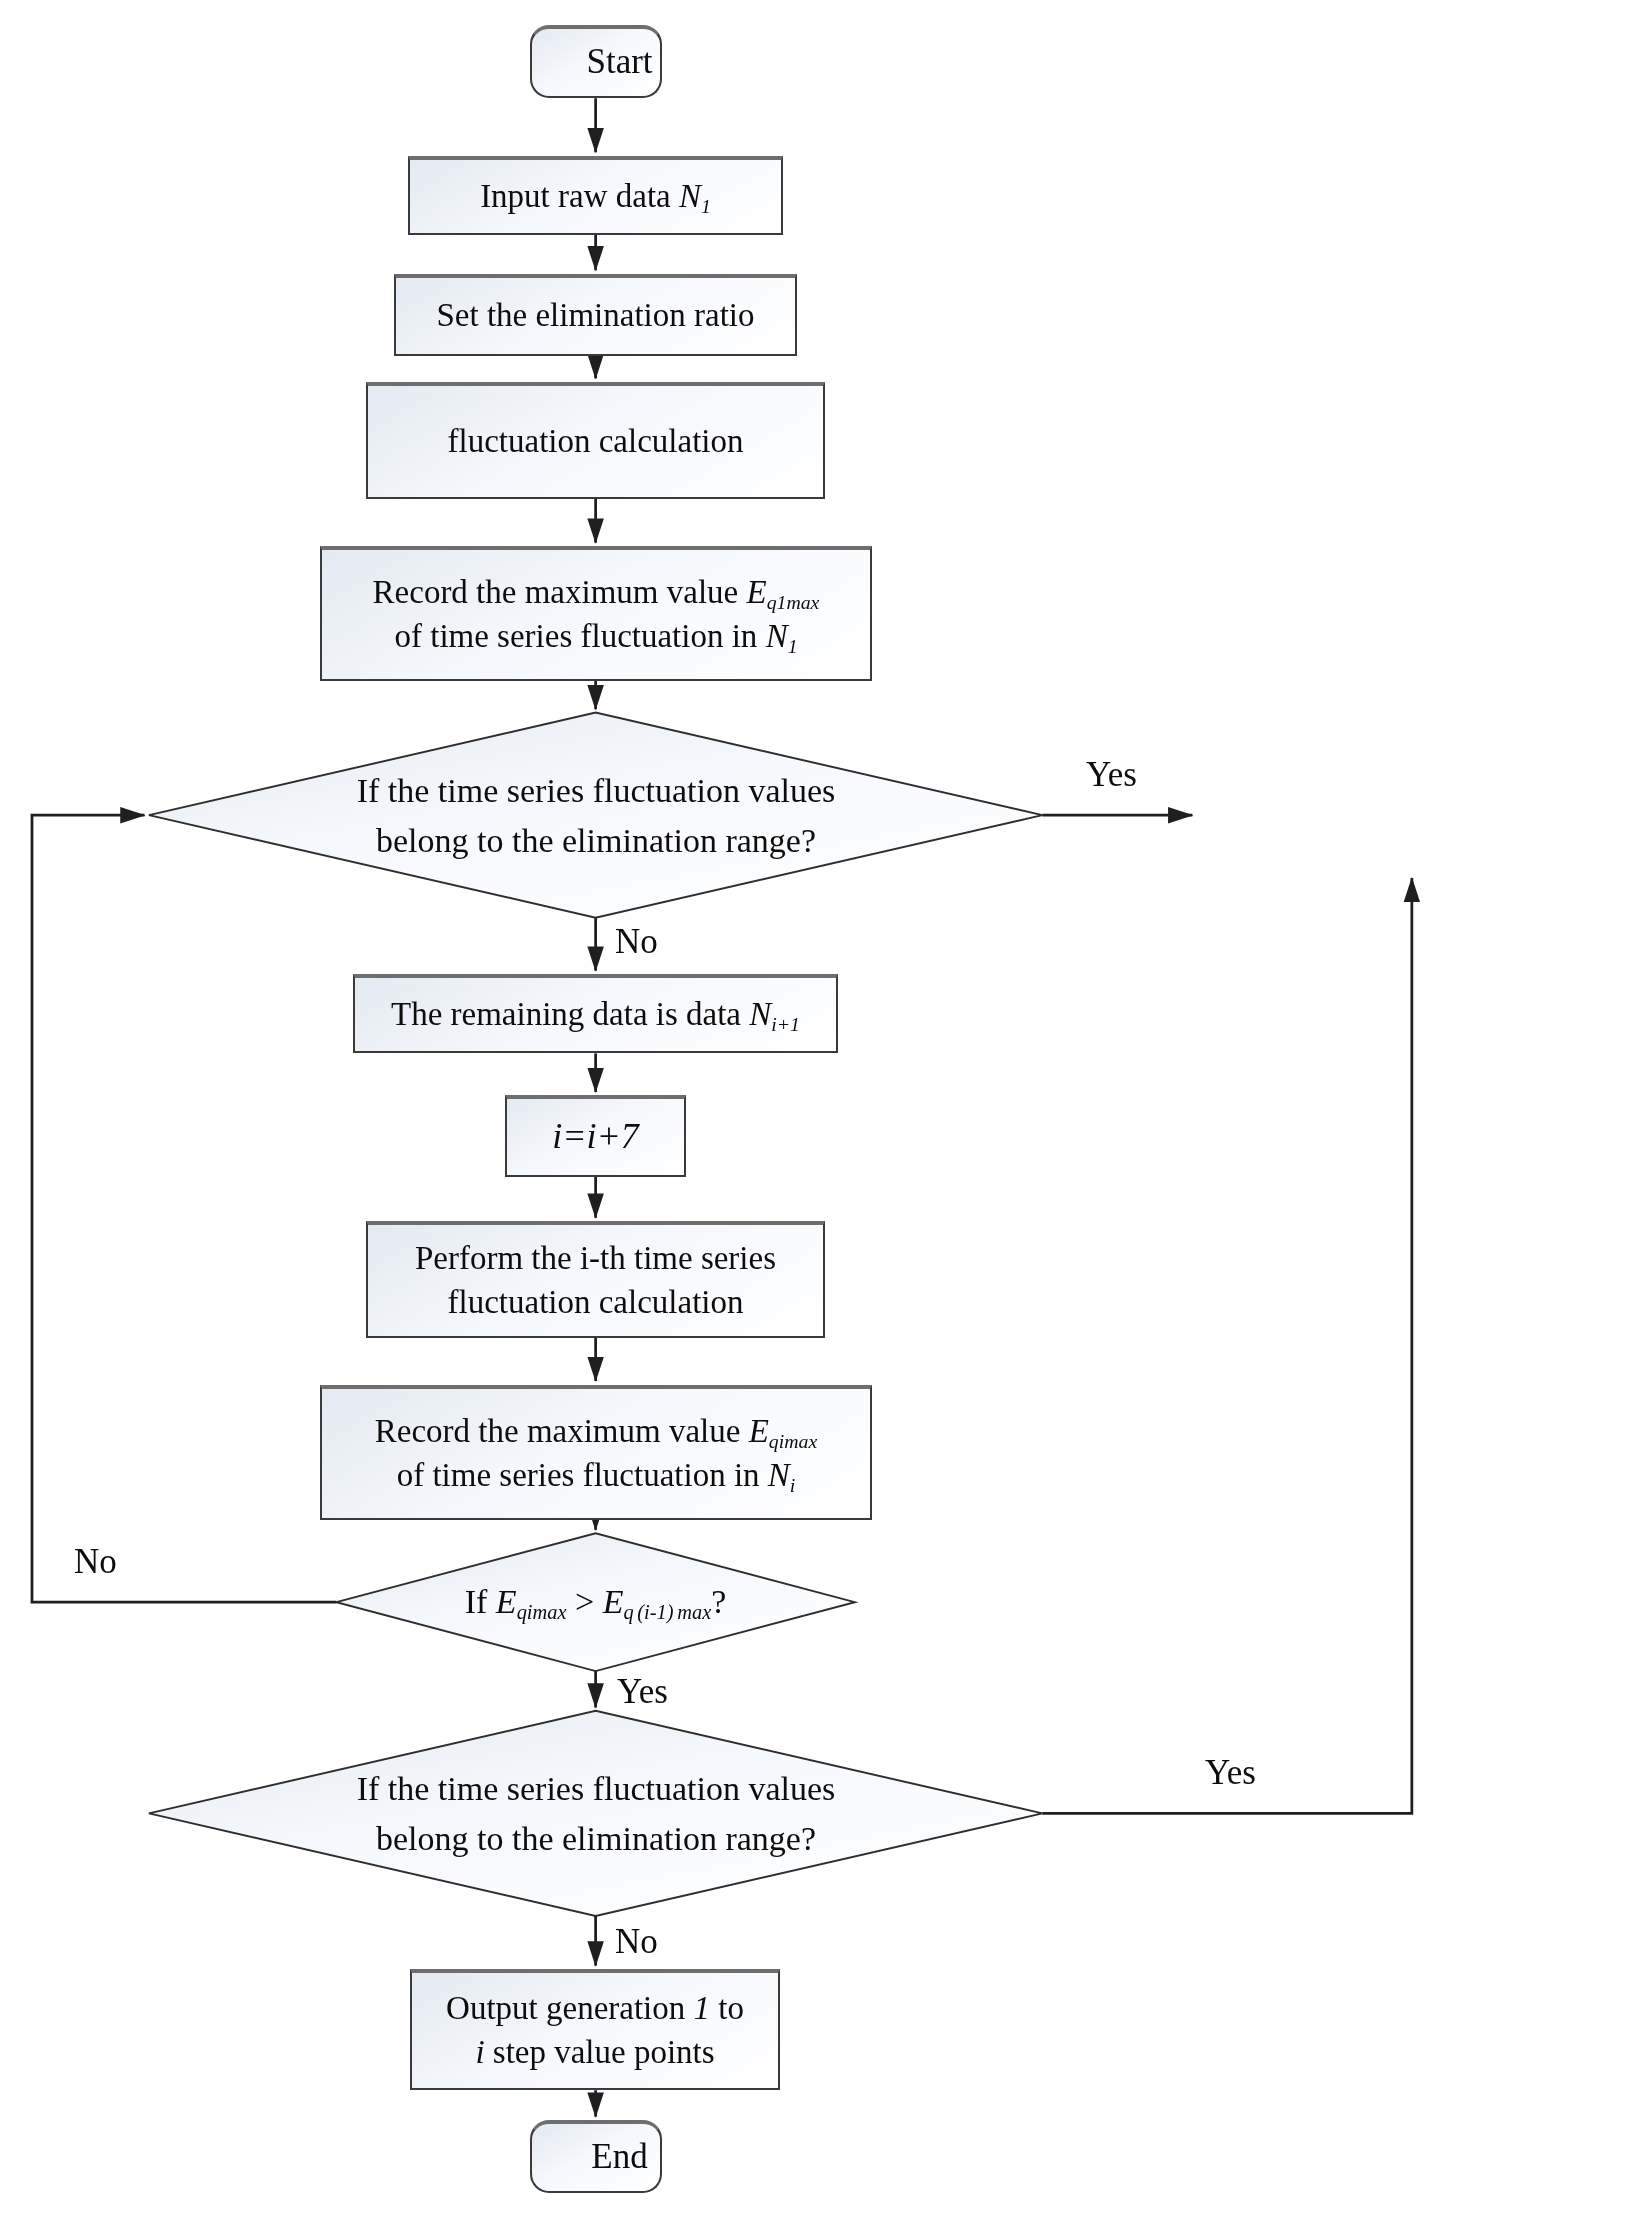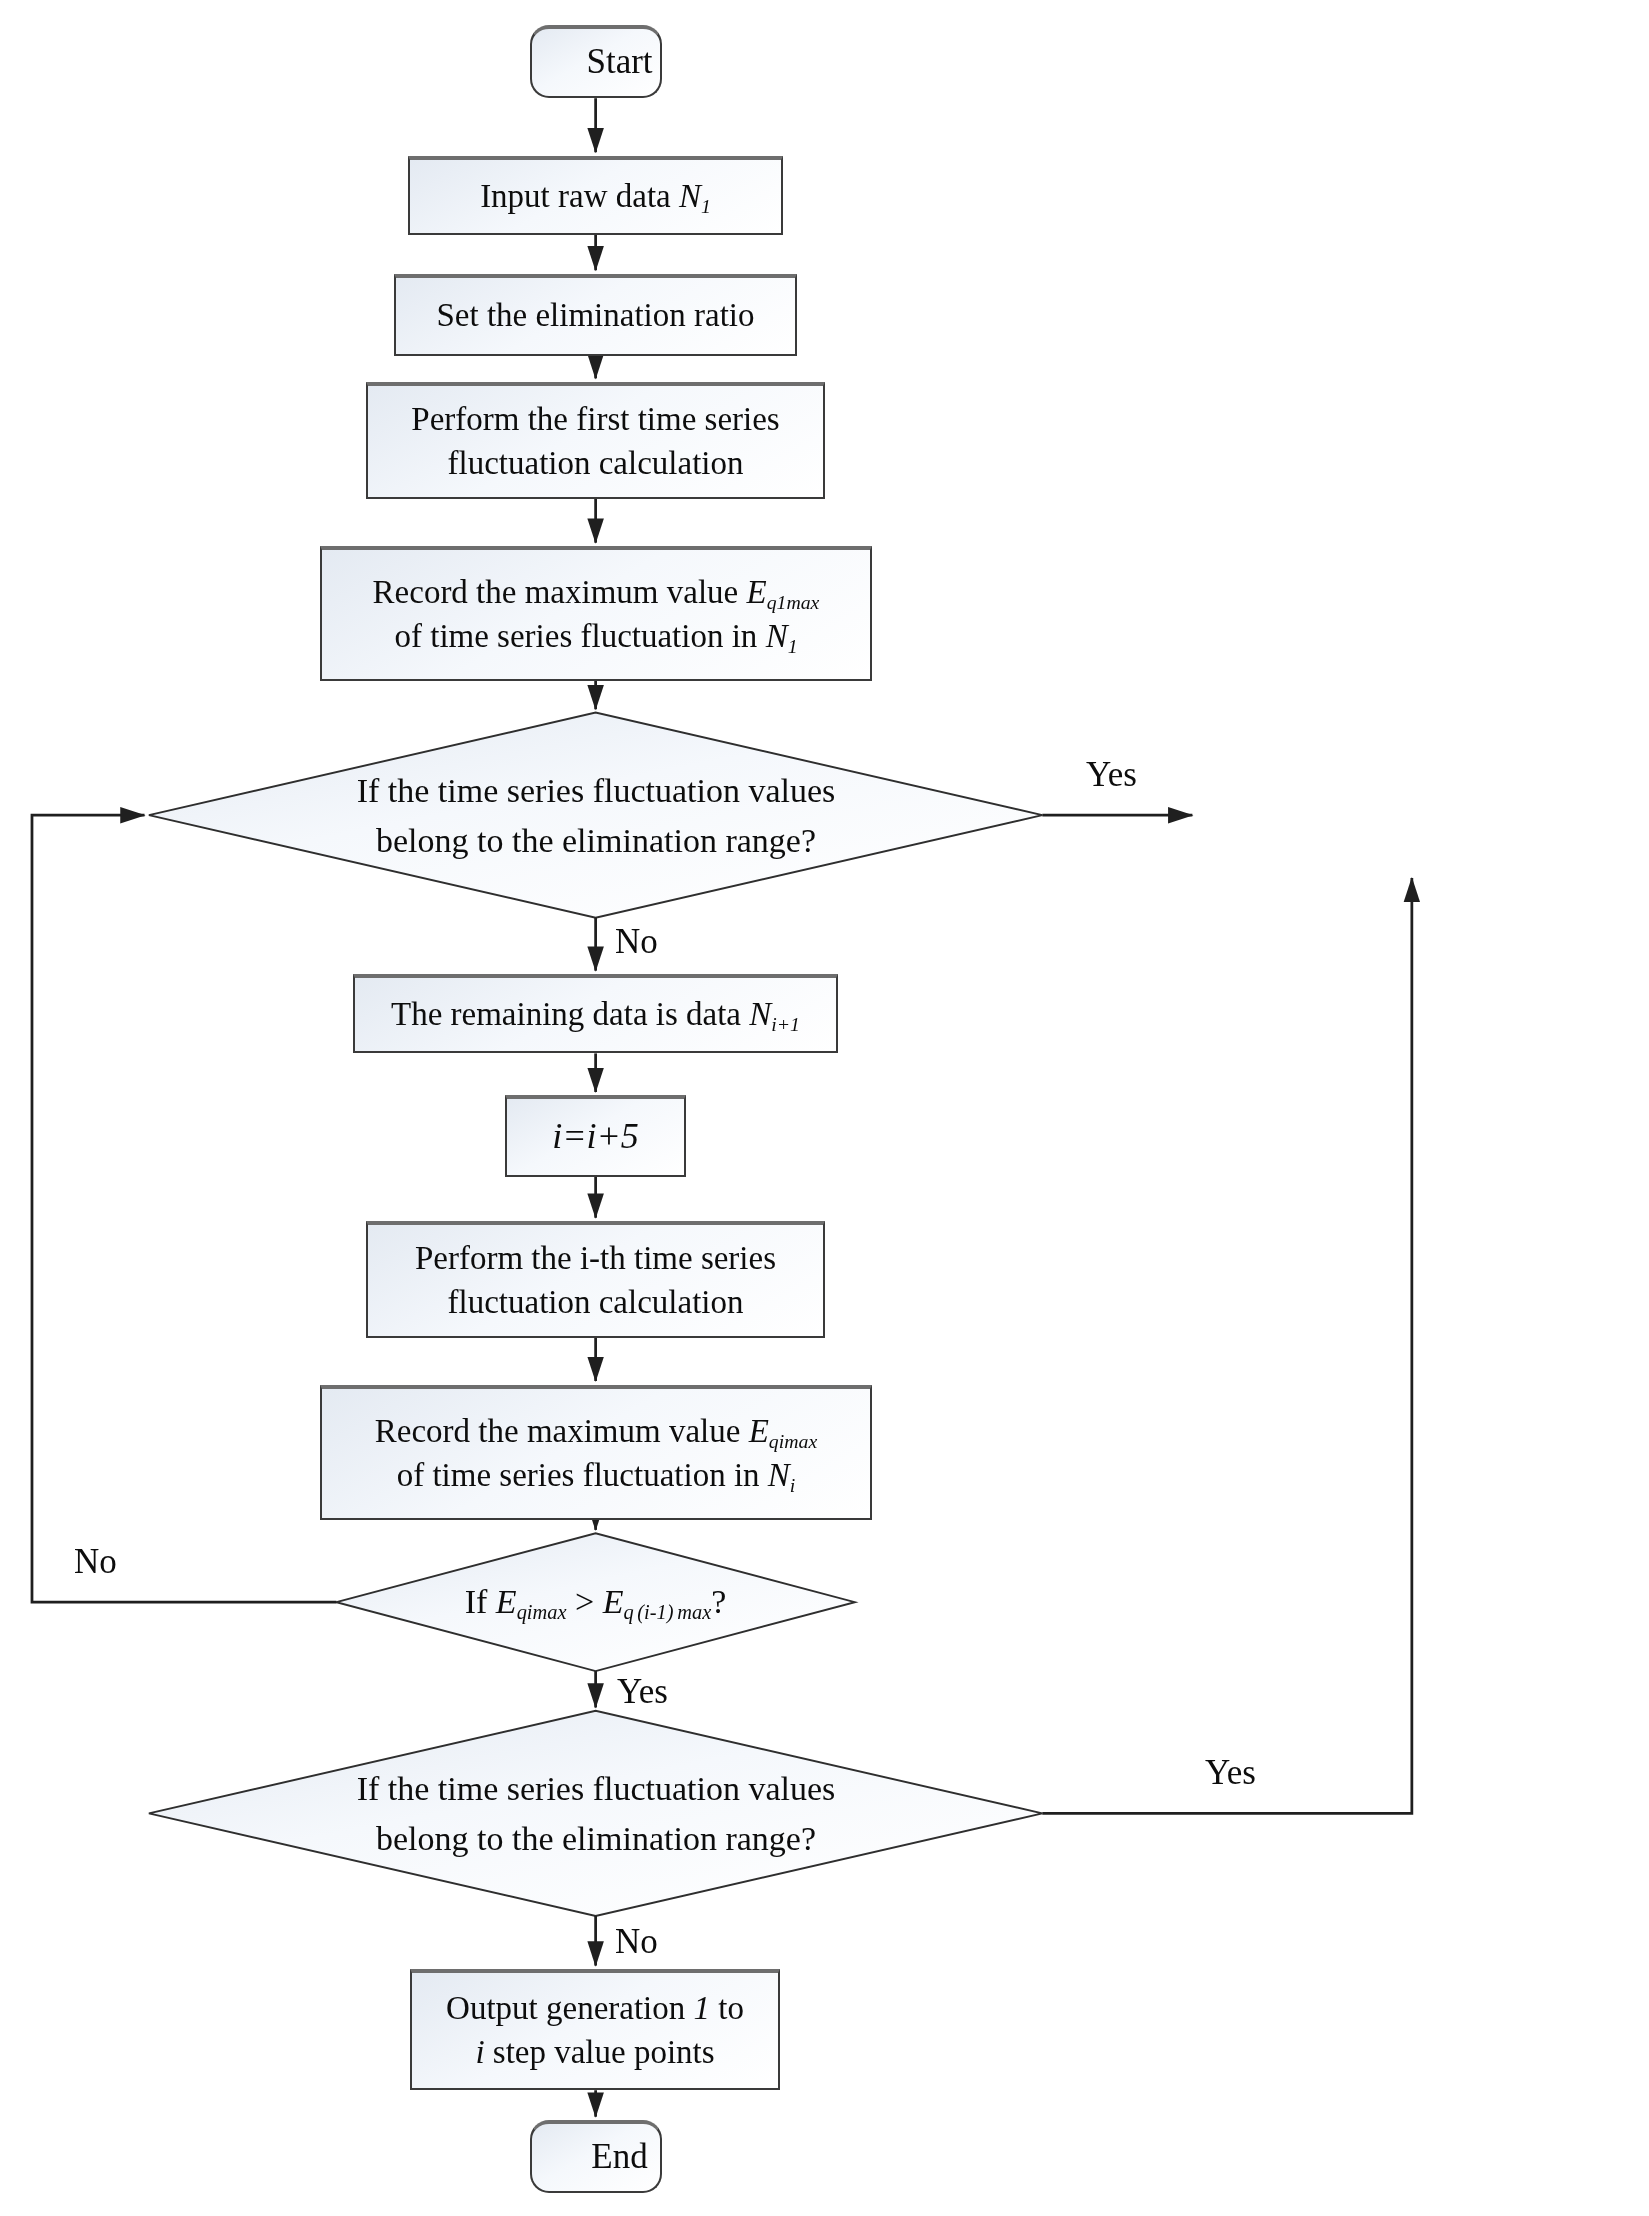--- a/index.html
+++ b/index.html
@@ -81,41 +81,40 @@
 
   <div class="node" style="left:408px;top:156px;width:375px;height:79px">
     <div class="tline"><span>Input raw data </span><span class="it">N</span><span class="sub">1</span></div>
   </div>
 
   <div class="node" style="left:394px;top:274px;width:403px;height:82px">
     <div class="tline">Set the elimination ratio</div>
   </div>
 
   <div class="node" style="left:366px;top:382px;width:459px;height:117px">
-    <div class="tline">Perform the first time series</div>
     <div class="tline">fluctuation calculation</div>
   </div>
 
   <div class="node" style="left:320px;top:546px;width:552px;height:135px">
     <div class="tline"><span>Record the maximum value </span><span class="it">E</span><span class="sub">q1max</span></div>
     <div class="tline"><span>of time series fluctuation in </span><span class="it">N</span><span class="sub">1</span></div>
   </div>
 
   <div class="dlabel" style="left:149px;top:733px;width:894px;height:165px">
     <div class="tline">If the time series fluctuation values</div>
     <div class="tline">belong to the elimination range?</div>
   </div>
 
 
   <div class="node" style="left:353px;top:974px;width:485px;height:79px">
     <div class="tline"><span>The remaining data is data </span><span class="it">N</span><span class="sub">i+1</span></div>
   </div>
 
   <div class="node big" style="left:505px;top:1095px;width:181px;height:82px">
-    <div class="tline it">i=i+5</div>
+    <div class="tline it">i=i+7</div>
   </div>
 
   <div class="node" style="left:366px;top:1221px;width:459px;height:117px">
     <div class="tline">Perform the i-th time series</div>
     <div class="tline">fluctuation calculation</div>
   </div>
 
   <div class="node" style="left:320px;top:1385px;width:552px;height:135px">
     <div class="tline"><span>Record the maximum value </span><span class="it">E</span><span class="sub">qimax</span></div>
     <div class="tline"><span>of time series fluctuation in </span><span class="it">N</span><span class="sub">i</span></div>

